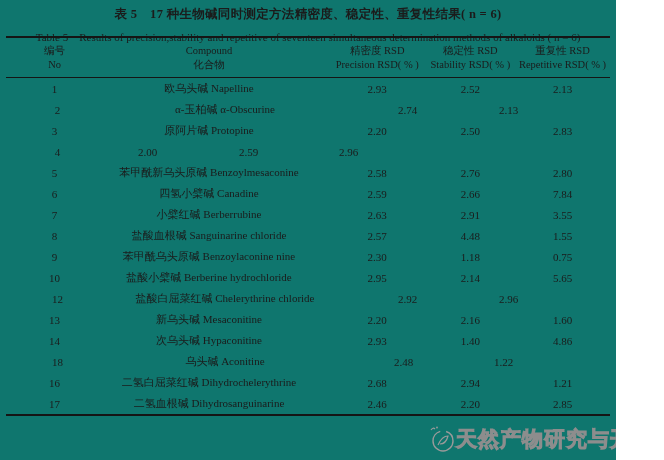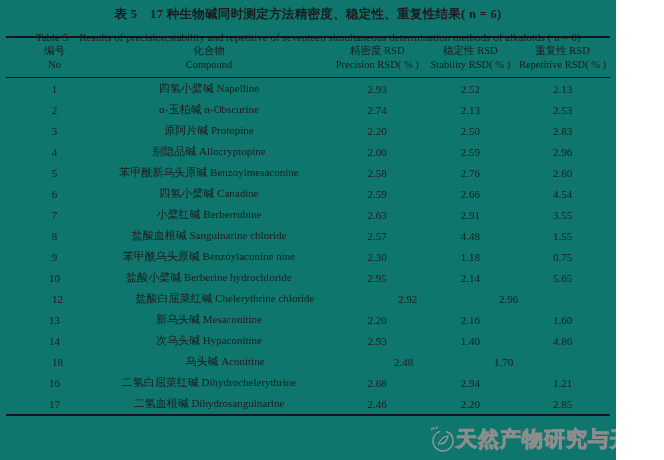--- a/index.html
+++ b/index.html
@@ -81,78 +81,76 @@
   <div class="title-cn">表 5　17 种生物碱同时测定方法精密度、稳定性、重复性结果( n = 6)</div>
   <div class="title-en">Table 5　Results of precision,stability and repetitive of seventeen simultaneous determination methods of alkaloids ( n = 6)</div>
 
   <div class="tbl">
     <div class="hdr">
       <div class="hcell c0">
         <div>编号</div>
         <div>No</div>
       </div>
       <div class="hcell c1">
+        <div>Compound</div>
         <div>化合物</div>
-        <div>Compound</div>
       </div>
       <div class="hcell c2">
         <div>精密度 RSD</div>
         <div>Precision RSD( % )</div>
       </div>
       <div class="hcell c3">
         <div>稳定性 RSD</div>
         <div>Stability RSD( % )</div>
       </div>
       <div class="hcell c4">
         <div>重复性 RSD</div>
         <div>Repetitive RSD( % )</div>
       </div>
     </div>
     <div class="rows" id="rows">
         <div class="trow">
           <div class="tcell c0">1</div>
-          <div class="tcell c1">四氢小檗碱 Napelline</div>
+          <div class="tcell c1">欧乌头碱 Napelline</div>
           <div class="tcell c2">2.93</div>
           <div class="tcell c3">2.52</div>
           <div class="tcell c4">2.13</div>
         </div>
         <div class="trow">
           <div class="tcell c0">2</div>
           <div class="tcell c1">α-玉柏碱 α-Obscurine</div>
           <div class="tcell c2">2.74</div>
           <div class="tcell c3">2.13</div>
-          <div class="tcell c4">2.53</div>
         </div>
         <div class="trow">
           <div class="tcell c0">3</div>
           <div class="tcell c1">原阿片碱 Protopine</div>
           <div class="tcell c2">2.20</div>
           <div class="tcell c3">2.50</div>
           <div class="tcell c4">2.83</div>
         </div>
         <div class="trow">
           <div class="tcell c0">4</div>
-          <div class="tcell c1">别隐品碱 Allocryptopine</div>
           <div class="tcell c2">2.00</div>
           <div class="tcell c3">2.59</div>
           <div class="tcell c4">2.96</div>
         </div>
         <div class="trow">
           <div class="tcell c0">5</div>
           <div class="tcell c1">苯甲酰新乌头原碱 Benzoylmesaconine</div>
           <div class="tcell c2">2.58</div>
           <div class="tcell c3">2.76</div>
           <div class="tcell c4">2.80</div>
         </div>
         <div class="trow">
           <div class="tcell c0">6</div>
           <div class="tcell c1">四氢小檗碱 Canadine</div>
           <div class="tcell c2">2.59</div>
           <div class="tcell c3">2.66</div>
-          <div class="tcell c4">4.54</div>
+          <div class="tcell c4">7.84</div>
         </div>
         <div class="trow">
           <div class="tcell c0">7</div>
           <div class="tcell c1">小檗红碱 Berberrubine</div>
           <div class="tcell c2">2.63</div>
           <div class="tcell c3">2.91</div>
           <div class="tcell c4">3.55</div>
         </div>
         <div class="trow">
           <div class="tcell c0">8</div>
@@ -192,21 +190,21 @@
           <div class="tcell c0">14</div>
           <div class="tcell c1">次乌头碱 Hypaconitine</div>
           <div class="tcell c2">2.93</div>
           <div class="tcell c3">1.40</div>
           <div class="tcell c4">4.86</div>
         </div>
         <div class="trow">
           <div class="tcell c0">18</div>
           <div class="tcell c1">乌头碱 Aconitine</div>
           <div class="tcell c3">2.48</div>
-          <div class="tcell c4">1.70</div>
+          <div class="tcell c4">1.22</div>
         </div>
         <div class="trow">
           <div class="tcell c0">16</div>
           <div class="tcell c1">二氢白屈菜红碱 Dihydrochelerythrine</div>
           <div class="tcell c2">2.68</div>
           <div class="tcell c3">2.94</div>
           <div class="tcell c4">1.21</div>
         </div>
         <div class="trow">
           <div class="tcell c0">17</div>

